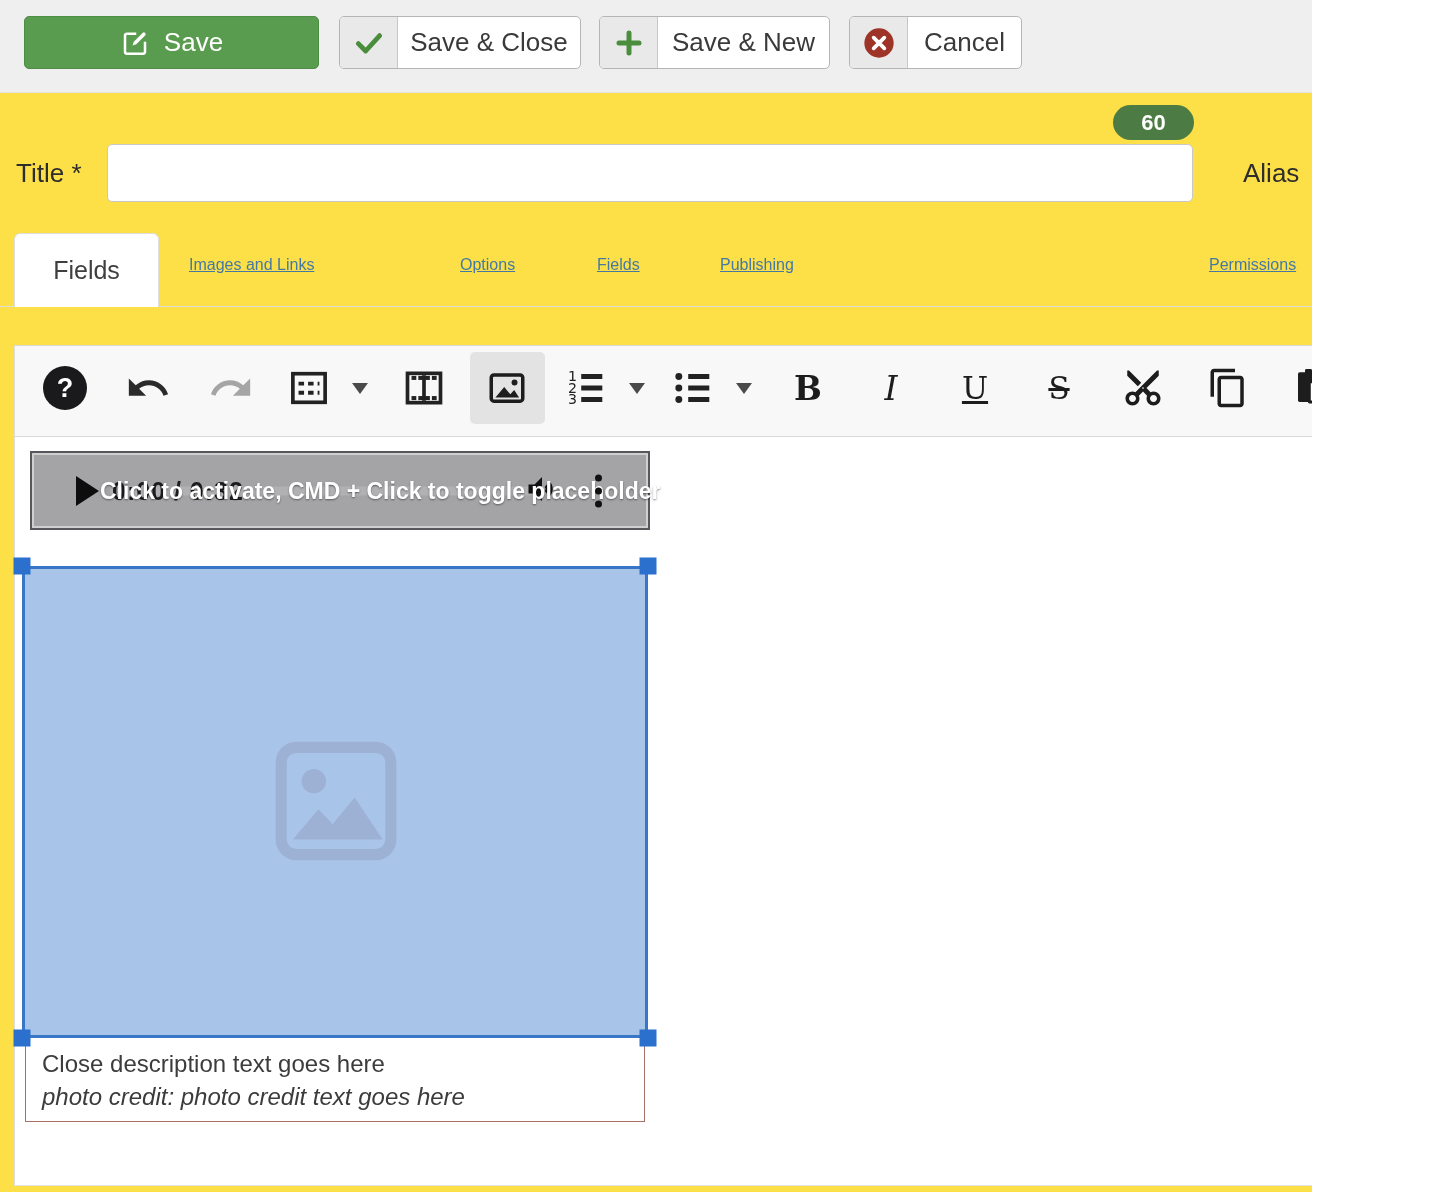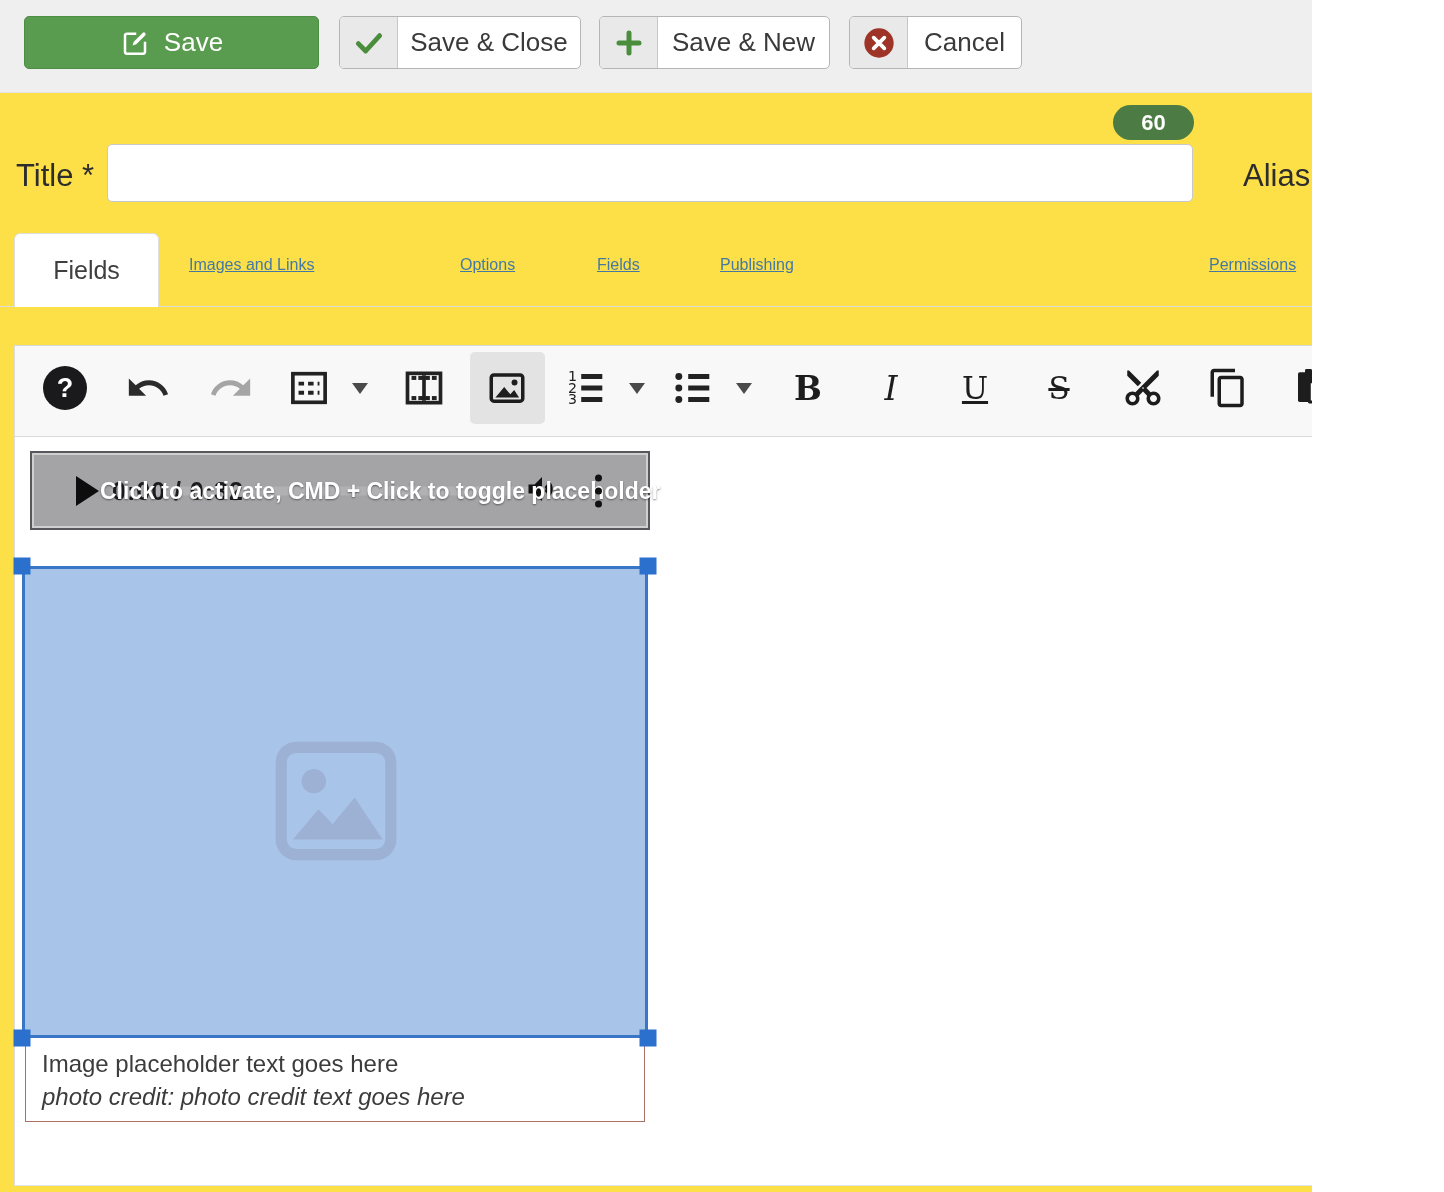--- a/index.html
+++ b/index.html
@@ -12,21 +12,21 @@
   .btn-save{left:24px;width:295px;background:#5a9c4f;border:1px solid #4f8c45;align-items:center;justify-content:center;gap:14px;}
   .btn-save .lbl{color:#fff;font-size:26px;}
   .btn-frame{background:#fff;border:1px solid #b5b5b5;overflow:hidden;}
   .btn-ico{width:57px;background:#e9e9e9;border-right:1px solid #c7c7c7;display:flex;align-items:center;justify-content:center;flex:0 0 57px;}
   .btn-lbl{flex:1;display:flex;align-items:center;justify-content:center;color:#3a3a3a;font-size:26px;padding:0 10px;white-space:nowrap;}
   .btn-saveclose{left:339px;width:242px;}
   .btn-savenew{left:599px;width:231px;}
   .btn-cancel{left:849px;width:173px;}
 
   
-  .fld-label{position:absolute;top:158px;font-size:31px;color:#2d2d2d;}
+  .fld-label{position:absolute;top:158px;font-size:26px;color:#2d2d2d;}
   .title-label{left:16px;}
   .alias-label{left:1243px;}
   .inp{position:absolute;top:144px;height:58px;box-sizing:border-box;border:1px solid #c8c8c8;border-radius:5px;font-size:26px;padding:0 16px;color:#333;font-family:"Liberation Sans",sans-serif;outline:none;}
   .inp::placeholder{color:#9a9a9a;}
   .title-input{left:107px;width:1086px;}
   .alias-input{left:1325px;width:245px;}
   .counter-badge{position:absolute;left:1113px;top:105px;width:81px;height:35px;border-radius:18px;background:#4d7b44;color:#fff;font-size:22px;font-weight:bold;display:flex;align-items:center;justify-content:center;}
 
   
   .tabline{position:absolute;left:0;top:306px;width:1444px;height:1px;background:#ddd;}
@@ -266,17 +266,17 @@
       <circle cx="8.2" cy="8.6" r="2.1" fill="#9db1d4"></circle>
       <path d="M4.6 18.6l4.4-5.2 2.4 2.6 3.8-4.6 4.8 7.2z" fill="#9db1d4"></path>
     </svg>
   </div>
   <div class="handle" style="left:22px;top:566px"></div>
   <div class="handle" style="left:648px;top:566px"></div>
   <div class="handle" style="left:22px;top:1038px"></div>
   <div class="handle" style="left:648px;top:1038px"></div>
 
   <div class="caption">
-    <div>Image placeholder text goes here</div>
+    <div>Close description text goes here</div>
     <div class="credit">photo credit: photo credit text goes here</div>
   </div>
 
 </div>
 
 </body></html>

